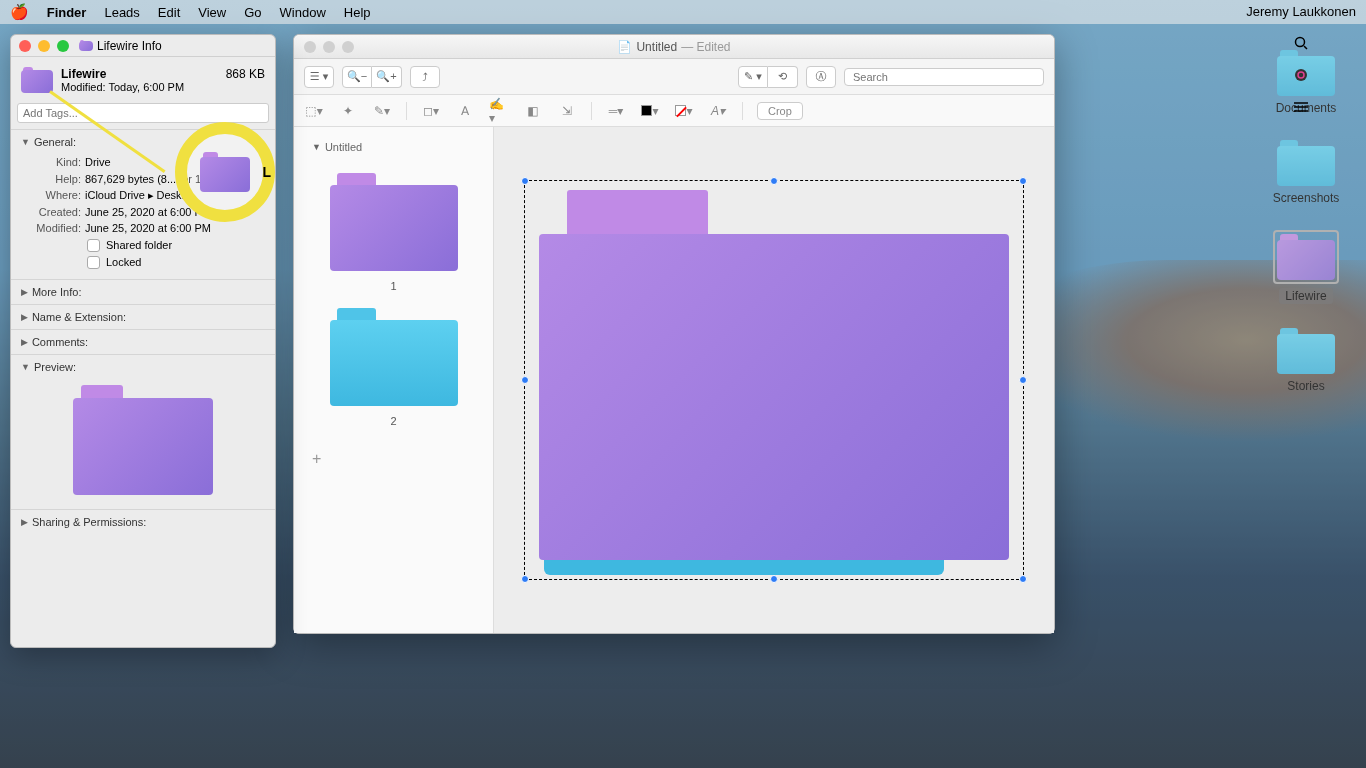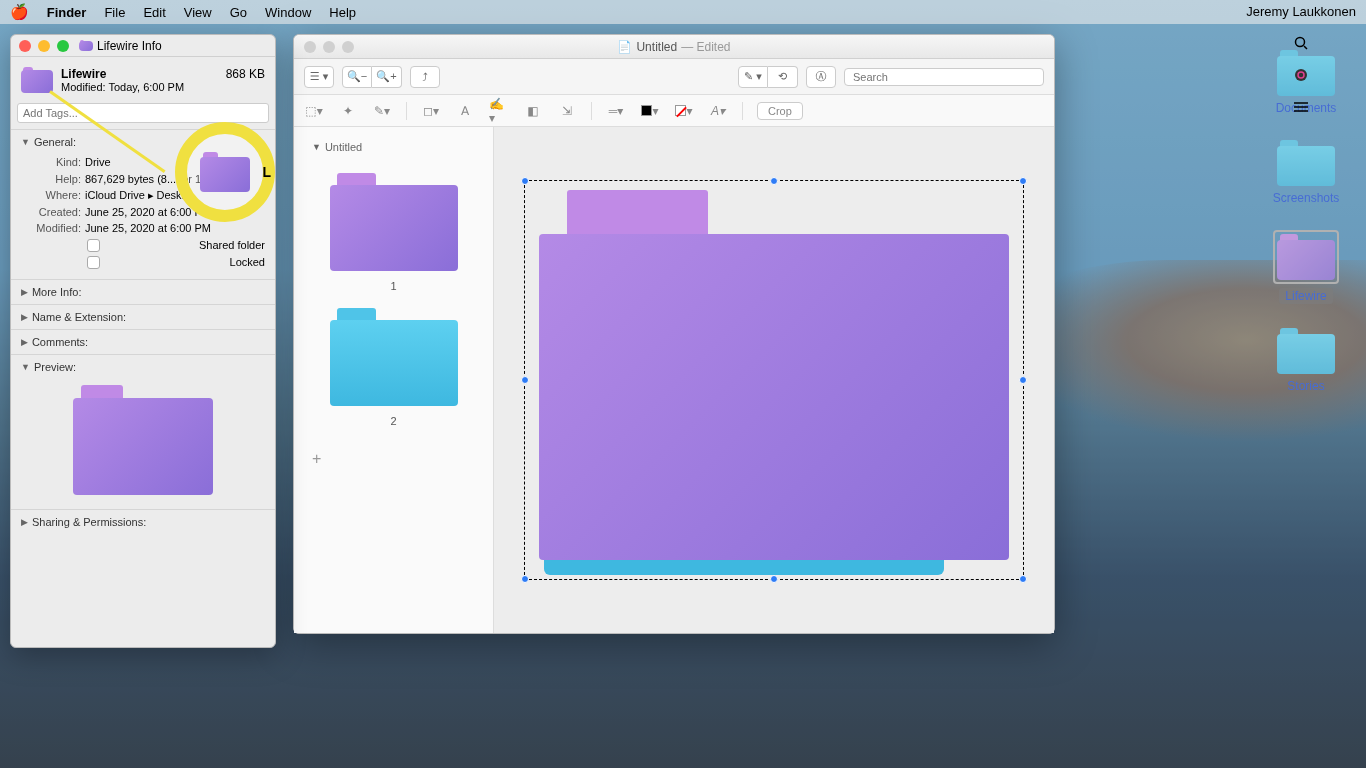--- a/index.html
+++ b/index.html
@@ -14,21 +14,21 @@
 .menubar-right{margin-left:auto;display:flex;align-items:center;gap:16px;flex-direction:column;}
 .apple-logo{font-size:15px;}
 .menu-app{font-weight:600;}
 .menu-item{cursor:default;}
 .menu-icon{width:16px;height:16px;display:flex;align-items:center;justify-content:center;}
 
 
 .desktop-icons{position:absolute;right:20px;top:50px;display:flex;flex-direction:column;gap:24px;z-index:2;}
 .desktop-icon{display:flex;flex-direction:column;align-items:center;gap:4px;width:80px;}
 .desktop-icon .folder{width:58px;height:46px;}
-.desktop-icon .label{font-size:12px;color:#1d4ed8;text-align:center;padding:1px 6px;border-radius:3px;}
+.desktop-icon .label{font-size:12px;color:#000000;text-align:center;padding:1px 6px;border-radius:3px;}
 .desktop-icon.selected .label{background:rgba(100,100,100,0.7);}
 .desktop-icon.selected .folder-wrap{border:2px solid #aaa;border-radius:4px;padding:2px;}
 
 
 .folder{position:relative;}
 .folder-tab{position:absolute;top:0;left:6%;width:30%;height:18%;border-radius:3px 3px 0 0;}
 .folder-body{position:absolute;top:12%;left:0;right:0;bottom:0;border-radius:4px;}
 .folder-cyan .folder-tab{background:#4fc4e8;}
 .folder-cyan .folder-body{background:linear-gradient(to bottom,#5dd0f0,#3eb8e0);}
 .folder-purple .folder-tab{background:#c08ae6;}
@@ -50,21 +50,21 @@
 .info-header-text .name{font-weight:600;font-size:12px;}
 .info-header-size{font-size:12px;margin-left:auto;}
 .tags-field{margin:0 6px 6px;width:calc(100% - 12px);border:1px solid #ccc;border-radius:3px;padding:3px 5px;font-size:11px;background:#fff;}
 .info-section{border-top:1px solid #d5d5d5;padding:4px 10px;}
 .section-header{display:flex;align-items:center;gap:4px;color:#333;cursor:default;padding:2px 0;}
 .disclosure{font-size:9px;color:#666;}
 .info-table{padding:4px 0 4px 8px;}
 .info-row{display:flex;gap:4px;line-height:1.5;}
 .info-label{width:52px;text-align:right;color:#555;}
 .info-value{flex:1;color:#000;}
-.checkbox-row{display:flex;align-items:center;gap:6px;padding:2px 0 2px 58px;justify-content:space-between;}
+.checkbox-row{display:flex;align-items:center;gap:6px;padding:2px 0 2px 58px;}
 .checkbox{width:13px;height:13px;border:1px solid #aaa;border-radius:3px;background:#fff;}
 .preview-folder{width:140px;height:110px;margin:10px auto;}
 
 
 .preview-window{position:absolute;left:293px;top:34px;width:762px;height:600px;background:#fff;border:1px solid #bbb;border-radius:6px;box-shadow:0 10px 40px rgba(0,0,0,0.35);z-index:8;}
 .preview-titlebar{height:24px;display:flex;align-items:center;justify-content:center;position:relative;background:linear-gradient(#f6f6f6,#e8e8e8);border-radius:6px 6px 0 0;border-bottom:1px solid #d0d0d0;}
 .preview-titlebar .traffic-lights{position:absolute;left:10px;}
 .preview-titlebar .tl{background:#d0d0d0;}
 .preview-title{font-size:12px;color:#555;display:flex;align-items:center;gap:4px;}
 .preview-toolbar{height:36px;display:flex;align-items:center;padding:0 10px;gap:8px;border-bottom:1px solid #ddd;background:#f5f5f5;}
@@ -103,21 +103,21 @@
 </style>
 </head>
 <body>
 
 <div class="desktop-bg"></div>
 
 <div class="menubar">
   <div class="menubar-left">
     <span class="apple-logo">🍎</span>
     <span class="menu-app menu-item">Finder</span>
-    <span class="menu-item">File</span>
+    <span class="menu-item">Leads</span>
     <span class="menu-item">Edit</span>
     <span class="menu-item">View</span>
     <span class="menu-item">Go</span>
     <span class="menu-item">Window</span>
     <span class="menu-item">Help</span>
   </div>
   <div class="menubar-right">
     <span class="menu-icon">
         <svg width="16" height="12" viewBox="0 0 16 12">
           <path d="M8 10a1 1 0 100 2 1 1 0 000-2zm-3-3a5 5 0 016 0l-1 1a3.5 3.5 0 00-4 0zM2 4a9 9 0 0112 0l-1 1a7.5 7.5 0 00-10 0z" fill="#000"></path>

